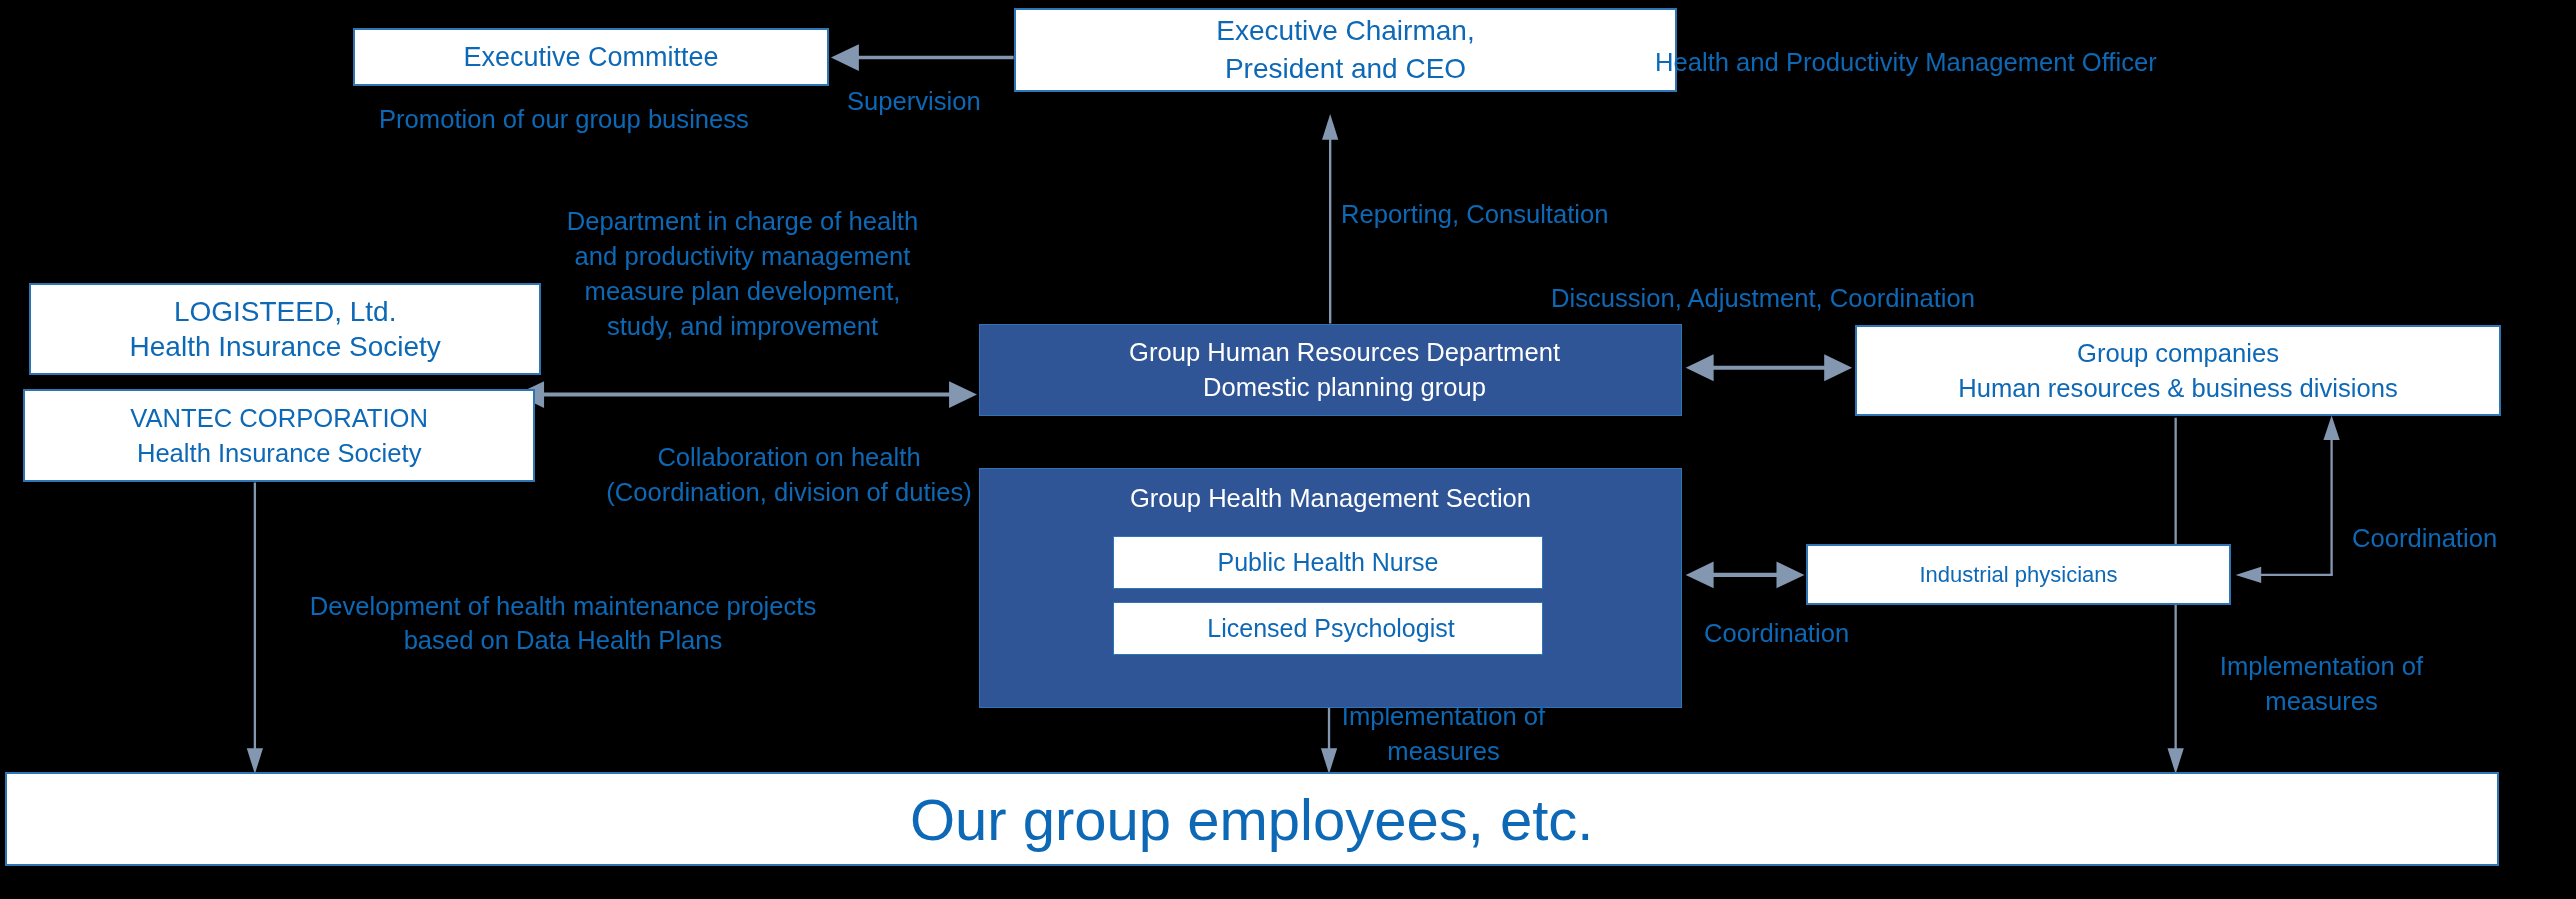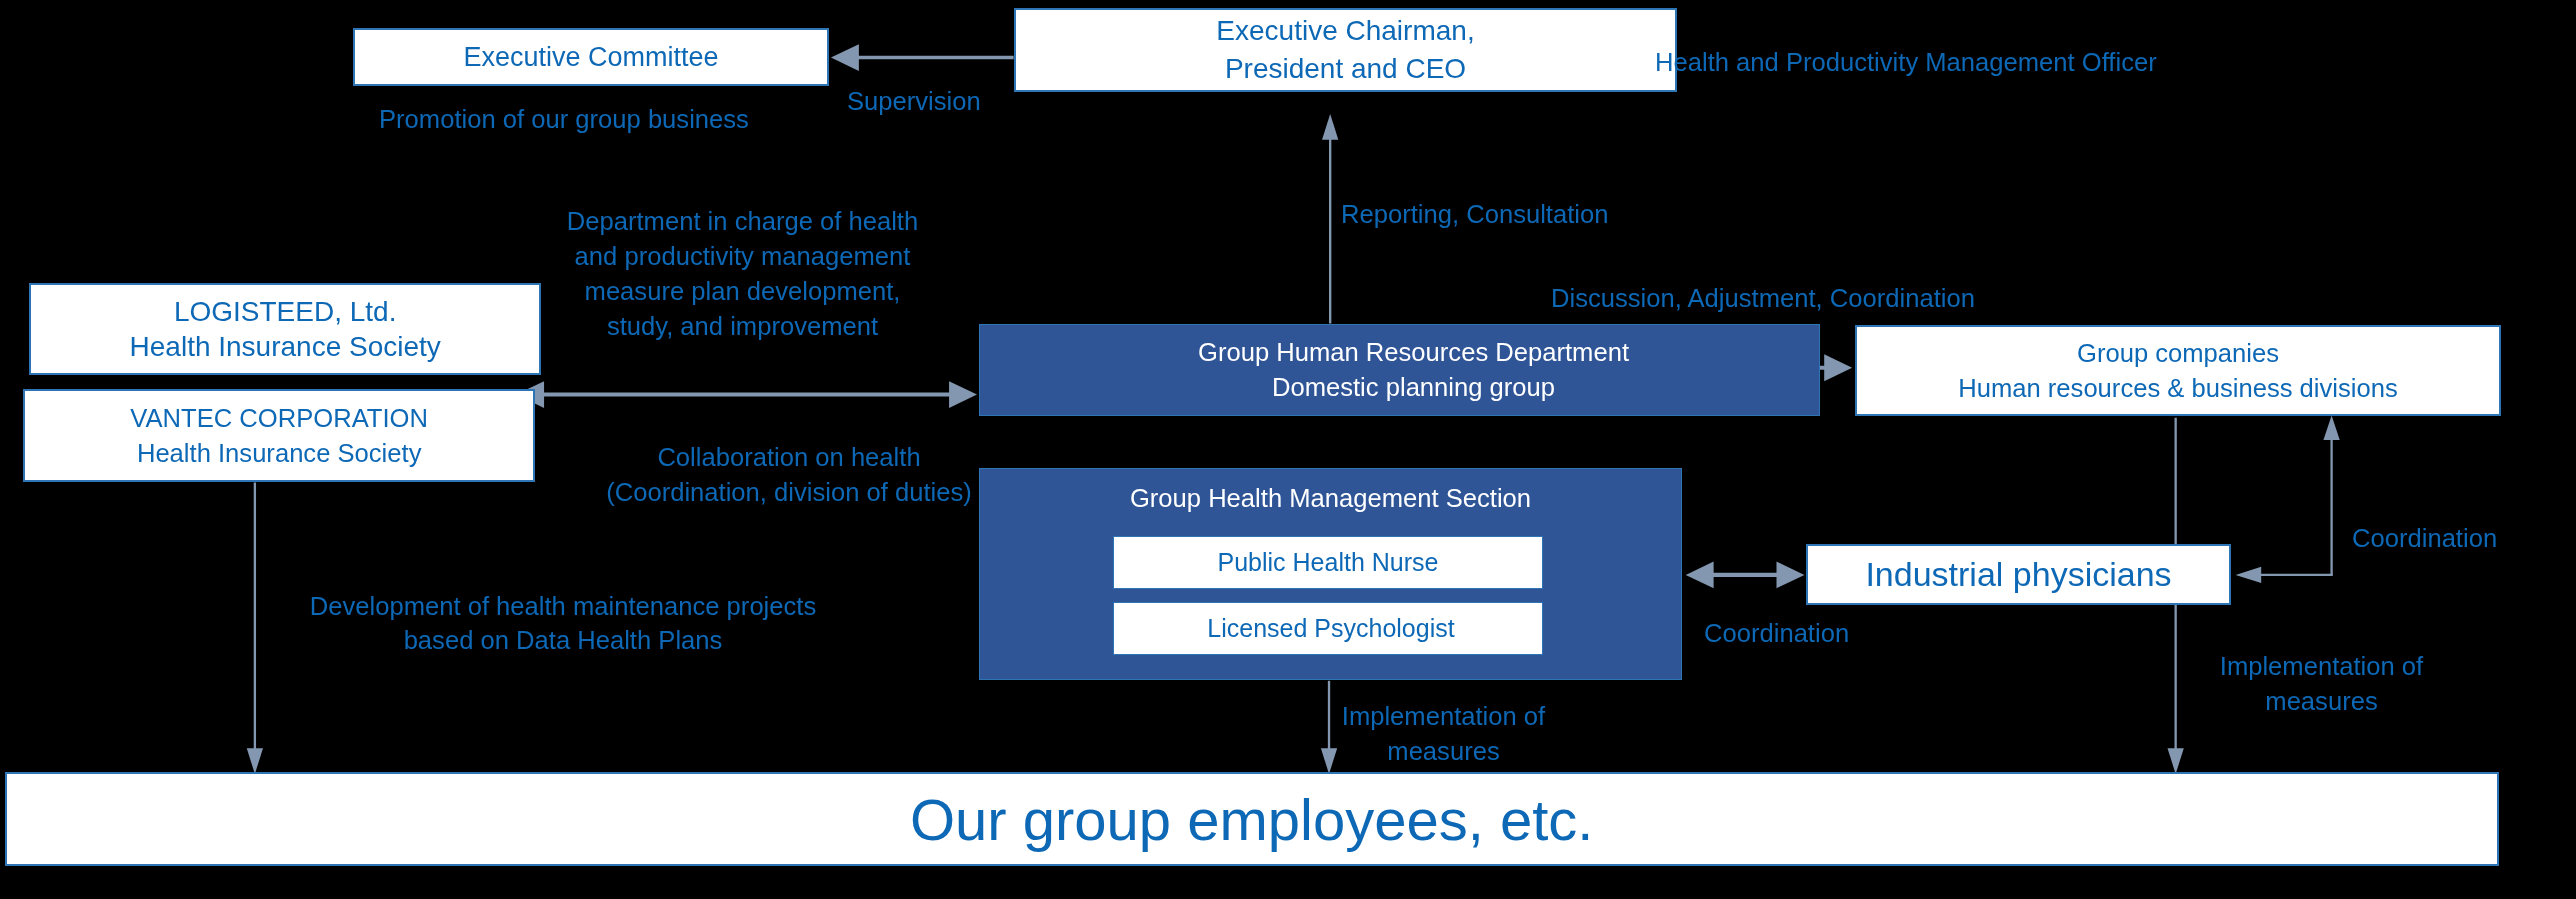--- a/index.html
+++ b/index.html
@@ -88,33 +88,33 @@
 
   <div class="box light" style="left:1014px;top:8.1px;width:663px;height:84px;font-size:28px;line-height:38px;">Executive Chairman,
 President and CEO</div>
 
   <div class="box light" style="left:1.2px;top:283px;width:512px;height:92px;font-size:28px;line-height:35px;margin-left:28px;">LOGISTEED, Ltd.
 Health Insurance Society</div>
 
   <div class="box light" style="left:1.2px;top:389px;width:512px;height:93px;font-size:25.6px;line-height:35px;margin-left:22px;">VANTEC CORPORATION
 Health Insurance Society</div>
 
-  <div class="box dark" style="left:979px;top:324px;width:841px;height:92px;font-size:25.6px;line-height:35px;padding-left:28px;">Group Human Resources Department
+  <div class="box dark" style="left:979px;top:324px;width:703px;height:92px;font-size:25.6px;line-height:35px;padding-left:28px;">Group Human Resources Department
 Domestic planning group</div>
 
   <div class="box light" style="left:1855px;top:325px;width:646px;height:91px;font-size:25.6px;line-height:35px;">Group companies
 Human resources &amp; business divisions</div>
 
-  <div class="box dark" style="left:979px;top:468px;width:703px;height:212px;align-items:flex-start;">
+  <div class="box dark" style="left:979px;top:468px;width:703px;height:240px;align-items:flex-start;">
     <span style="position:absolute;left:0;right:0;top:15px;font-size:25.6px;">Group Health Management Section</span>
     <div class="box light" style="left:133px;top:67px;width:430px;height:53px;font-size:25px;border-width:1.7px;">Public Health Nurse</div>
     <div class="box light" style="left:133px;top:133px;width:430px;height:53px;font-size:25px;border-width:1.7px;padding-left:6px;">Licensed Psychologist</div>
   </div>
 
-  <div class="box light" style="left:1806px;top:544px;width:425px;height:61px;font-size:34px;">Industrial physicians</div>
+  <div class="box light" style="left:1806px;top:544px;width:425px;height:61px;font-size:22px;">Industrial physicians</div>
 
   <div class="box light" style="left:4.7px;top:772px;width:2494px;height:94px;font-size:58px;border-width:2.9px;">Our group employees, etc.</div>
 
   <div class="lbl" style="left:1655px;top:47px;text-align:right;">Health and Productivity Management Officer</div>
 
   <div class="lbl" style="left:847px;top:86px;">Supervision</div>
 
   <div class="lbl" style="left:379px;top:104px;">Promotion of our group business</div>
 
   <div class="lbl" style="left:1341px;top:199px;">Reporting, Consultation</div>

